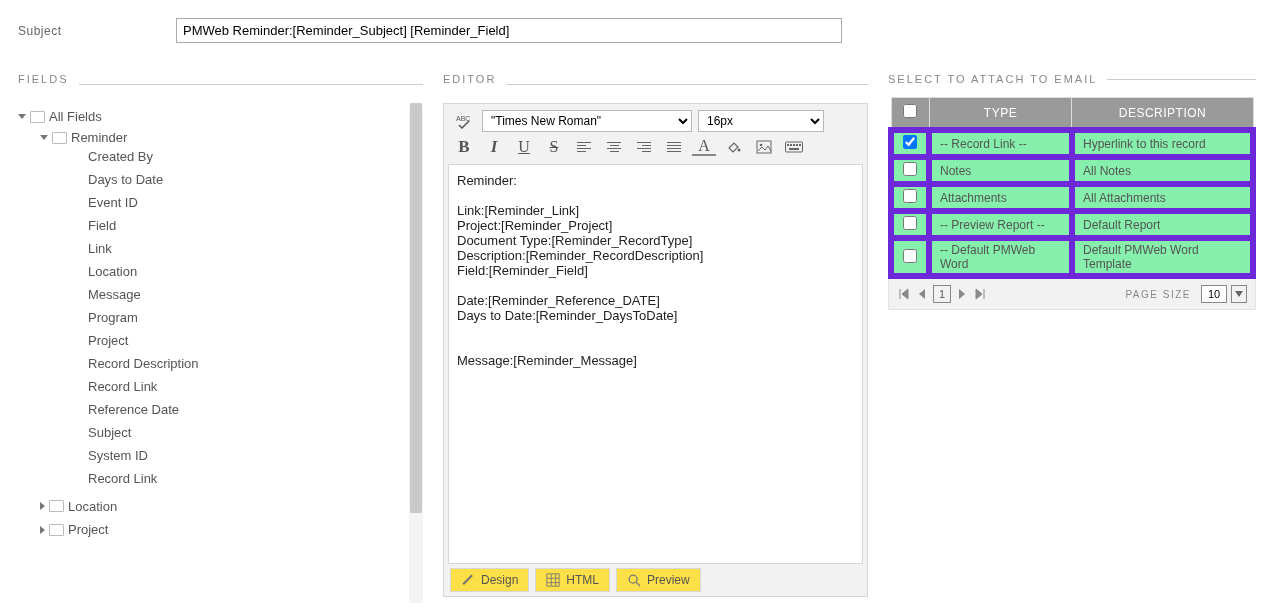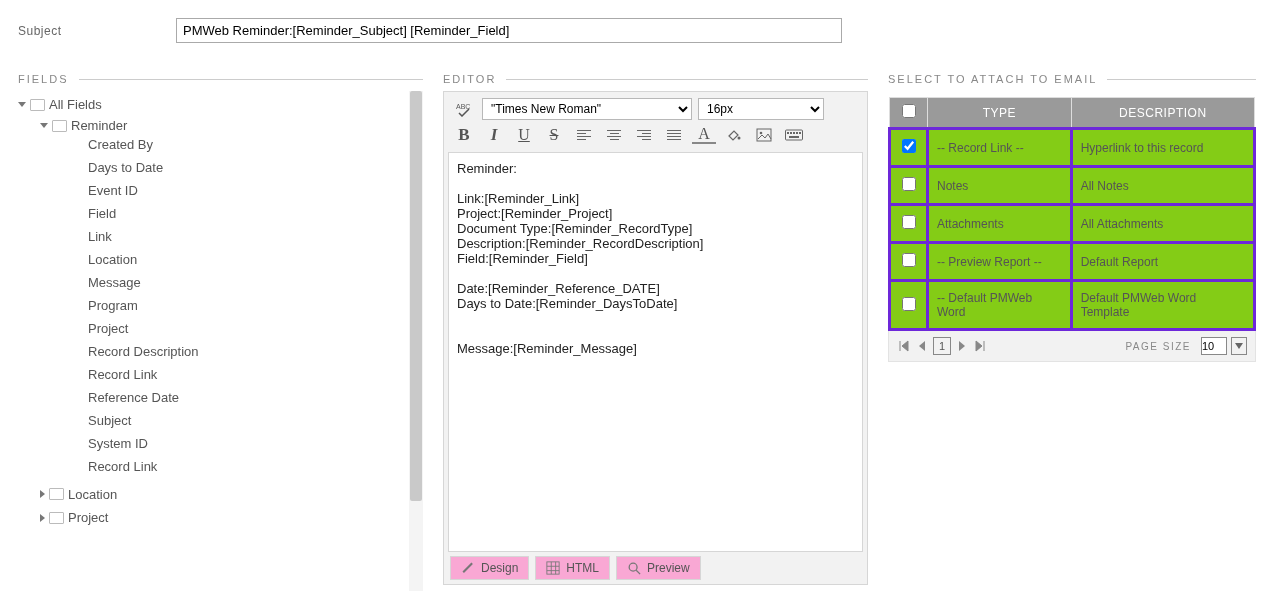--- a/index.html
+++ b/index.html
@@ -1,21 +1,21 @@
 <!DOCTYPE html>
 <html><head>
 <meta charset="utf-8">
 <style>
 * { box-sizing: border-box; margin: 0; padding: 0; }
 body { font-family: Arial, Helvetica, sans-serif; font-size: 12px; color: #555; background: #fff; width: 1274px; height: 613px; overflow: hidden; }
 .page { padding: 18px; display: grid; grid-template-columns: 405px 425px 1fr; gap: 20px; }
 .top-row { grid-column: 1 / 4; display: flex; align-items: center; margin-bottom: 10px; }
 .subject-label { width: 158px; color: #666; letter-spacing: 0.5px; }
 .subject-input { width: 666px; border: 1px solid #aaa; font-size: 13px; padding: 4px 6px; font-family: inherit; }
-.section-title { color: #888; letter-spacing: 2px; font-size: 11px; display: flex; align-items: center; gap: 10px; margin-bottom: 6px; }
+.section-title { color: #888; letter-spacing: 2px; font-size: 11px; display: flex; align-items: flex-end; gap: 10px; margin-bottom: 18px; }
 .section-title .line { flex: 1; height: 1px; background: #ccc; }
 .fields-panel { position: relative; }
 .tree-wrap { position: relative; height: 500px; overflow: hidden; }
 .tree { font-size: 13px; color: #555; }
 .tree ul { list-style: none; padding-left: 0; }
 .tree li { padding: 4px 0; white-space: nowrap; }
 .tree .folder { display: inline-flex; align-items: center; gap: 4px; cursor: pointer; }
 .tree .arrow { display: inline-block; width: 0; height: 0; border-style: solid; }
 .tree .arrow.down { border-width: 5px 4px 0 4px; border-color: #777 transparent transparent transparent; }
 .tree .arrow.right { border-width: 4px 0 4px 5px; border-color: transparent transparent transparent #777; }
@@ -32,37 +32,37 @@
 .tb-btn { width: 24px; height: 22px; display: inline-flex; align-items: center; justify-content: center; color: #555; cursor: pointer; font-size: 14px; }
 .tb-btn.big { font-family: "Times New Roman", serif; font-weight: bold; font-size: 17px; }
 .tb-btn.ul { text-decoration: underline; font-family: "Times New Roman", serif; font-size: 16px; }
 .tb-btn.it { font-style: italic; font-family: "Times New Roman", serif; font-size: 17px; font-weight: bold; }
 .tb-btn.st { text-decoration: line-through; font-family: "Times New Roman", serif; font-size: 16px; }
 .select { border: 1px solid #b8b8b8; background: #fff; font-size: 12px; height: 22px; padding: 0 4px; font-family: inherit; }
 .select.font { width: 210px; }
 .select.size { width: 126px; }
 .editor-body { background: #fff; border: 1px solid #d6d6d6; margin-top: 4px; height: 400px; padding: 8px; font-size: 13px; color: #222; white-space: pre-wrap; font-family: inherit; overflow: auto; }
 .editor-tabs { display: flex; gap: 6px; padding: 4px 2px 0 2px; }
-.etab { border: 1px solid #d6d6d6; background: #f9a8d4; padding: 4px 10px; display: inline-flex; align-items: center; gap: 6px; cursor: pointer; font-size: 12px; color: #555; }
+.etab { border: 1px solid #d6d6d6; background: #fde047; padding: 4px 10px; display: inline-flex; align-items: center; gap: 6px; cursor: pointer; font-size: 12px; color: #555; }
 .etab svg, .etab .ticon { width: 14px; height: 14px; }
 
 .attach-panel { }
 .attach-title { color: #888; letter-spacing: 2px; font-size: 11px; display: flex; align-items: center; gap: 10px; margin-bottom: 12px; }
 .attach-title .line { flex: 1; height: 1px; background: #ccc; }
 table.attach { width: 100%; border-collapse: collapse; font-size: 12px; color: #555; }
 table.attach th { background: #9a9a9a; color: #fff; font-weight: normal; padding: 6px 8px; text-align: center; border: 1px solid #ddd; letter-spacing: 0.5px; }
 table.attach th.chk { width: 38px; }
-table.attach td { border: 3px solid #6d28d9; padding: 9px 8px; background: #84cc16; }
+table.attach td { border: 6px solid #6d28d9; padding: 2px 8px; background: #86efac; }
 table.attach td.chk { text-align: center; width: 38px; }
 table.attach input[type=checkbox] { width: 14px; height: 14px; }
 .pager { border: 1px solid #e3e3e3; border-top: none; background: #f2f2f2; padding: 6px 8px; display: flex; align-items: center; gap: 4px; }
 .pager .pbtn { width: 14px; height: 14px; cursor: pointer; display: inline-flex; align-items: center; justify-content: center; }
 .pager .pnum { width: 18px; height: 18px; border: 1px solid #888; text-align: center; font-size: 11px; line-height: 16px; }
 .pager .plabel { color: #888; letter-spacing: 1.5px; font-size: 10px; margin-left: auto; margin-right: 6px; }
-.pager .psize { width: 26px; height: 18px; border: 1px solid #888; font-size: 11px; }
+.pager .psize { width: 26px; height: 18px; border: 1px solid #888; text-align: center; font-size: 11px; }
 .pager .pdd { width: 16px; height: 18px; border: 1px solid #888; display: inline-flex; align-items: center; justify-content: center; cursor: pointer; }
 .align-lines { display: inline-flex; flex-direction: column; gap: 2px; width: 14px; }
 .align-lines span { height: 1px; background: #666; display: block; }
 </style>
 </head>
 <body>
 
 <div class="page">
 
   <div class="top-row">

